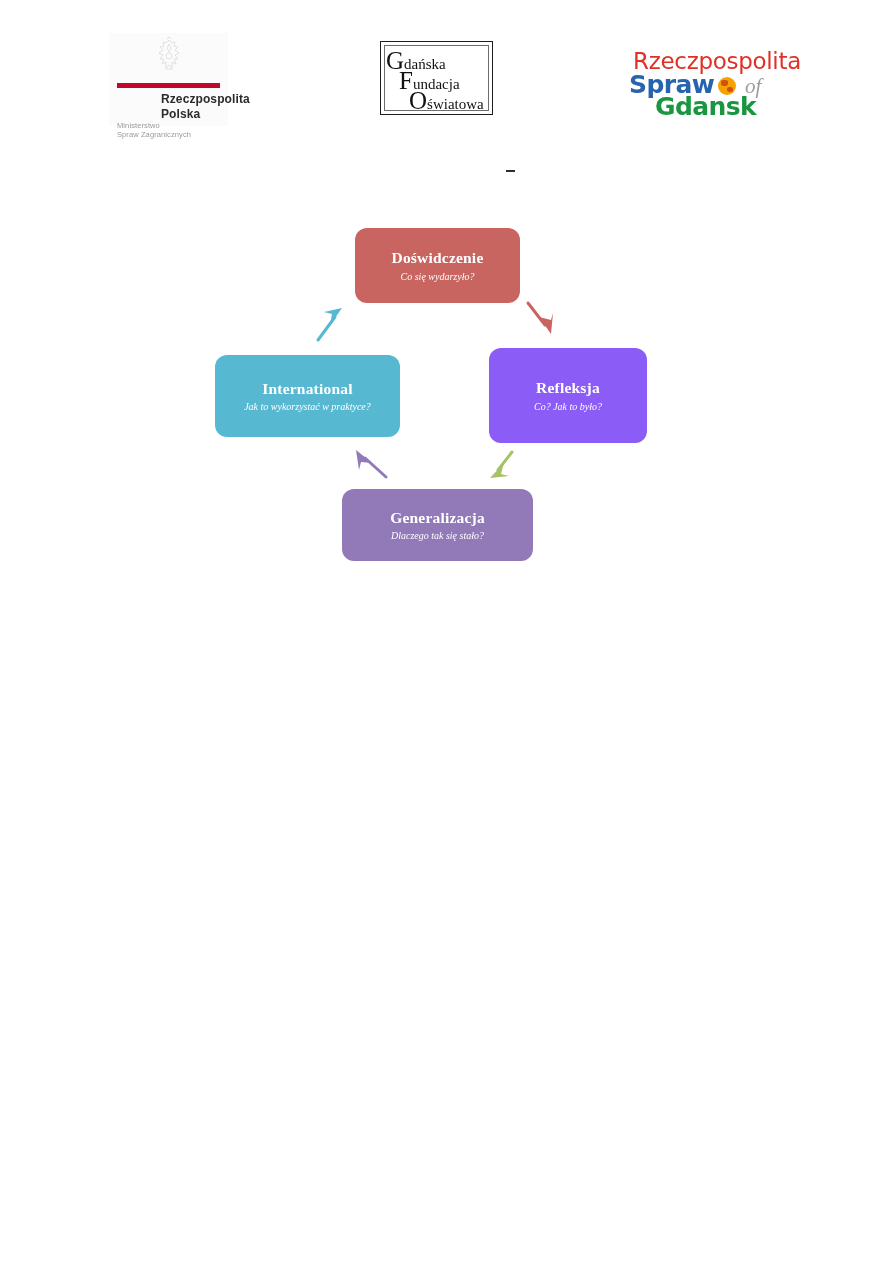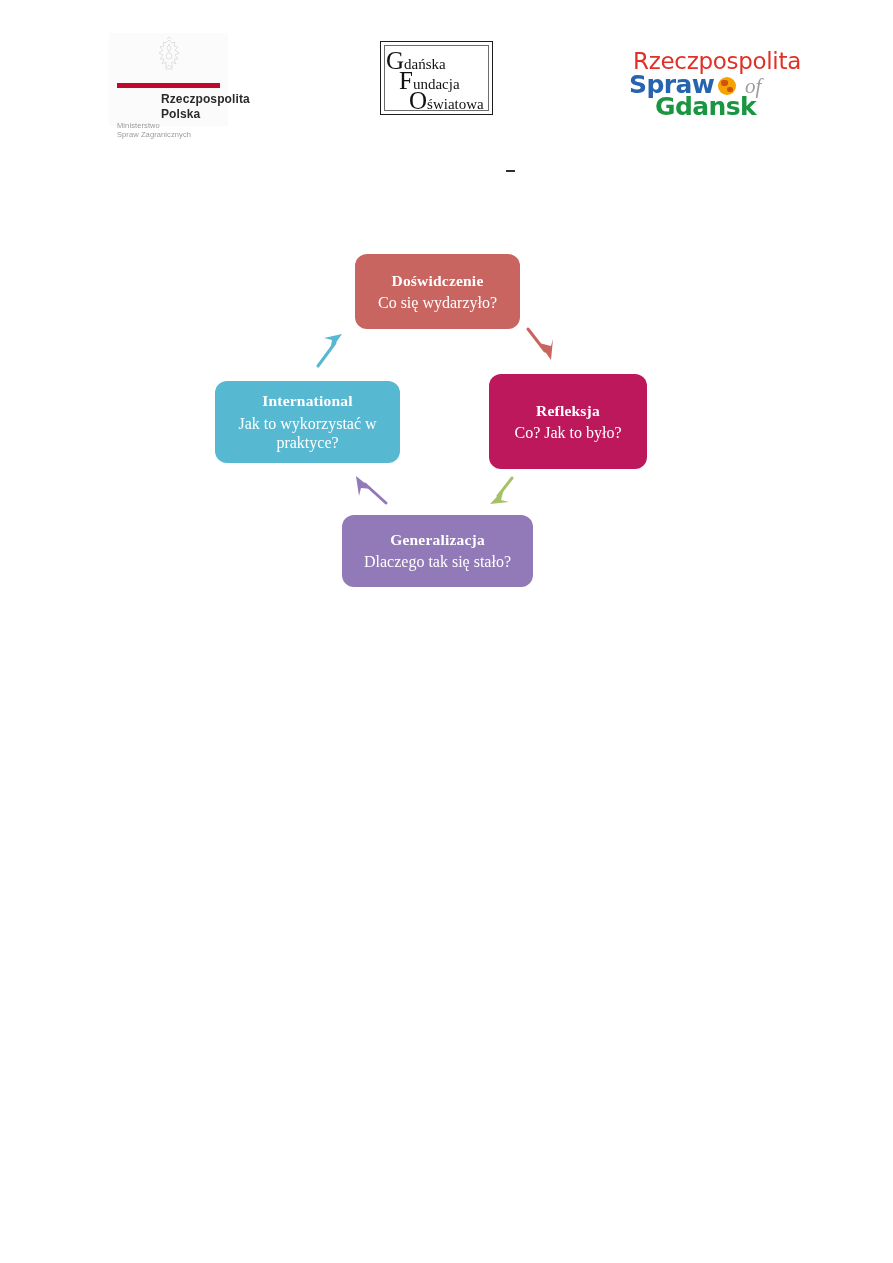--- a/index.html
+++ b/index.html
@@ -191,21 +191,20 @@
     background: #2e2e2e;
   }
 
   
   .cycle {
     position: absolute;
     left: 0;
     top: 0;
     width: 893px;
     height: 640px;
-    margin-top: 26px;
   }
   .node {
     position: absolute;
     border-radius: 12px;
     box-sizing: border-box;
     display: flex;
     flex-direction: column;
     align-items: center;
     justify-content: center;
     text-align: center;
@@ -213,27 +212,28 @@
     font-family: "Liberation Serif", serif;
     padding: 6px 10px;
   }
   .node-title {
     font-size: 15.5px;
     font-weight: bold;
     line-height: 1.25;
     letter-spacing: 0.2px;
   }
   .node-sub {
-    font-size: 16px;
+    font-size: 10px;
     line-height: 1.22;
     margin-top: 3px;
+    font-style: italic;
   }
 
   .node-experience  { left: 355px; top: 228px; width: 165px; height: 75px;  background: #c96560; }
-  .node-reflection  { left: 489px; top: 348px; width: 158px; height: 95px;  background: #be185d; }
+  .node-reflection  { left: 489px; top: 348px; width: 158px; height: 95px;  background: #8b5cf6; }
   .node-generalize  { left: 342px; top: 489px; width: 191px; height: 72px;  background: #9279b8; align-items: center; }
   .node-application { left: 215px; top: 355px; width: 185px; height: 82px;  background: #57b8d2; }
 
   .arrow-svg {
     position: absolute;
     left: 0;
     top: 0;
     width: 893px;
     height: 640px;
     pointer-events: none;

